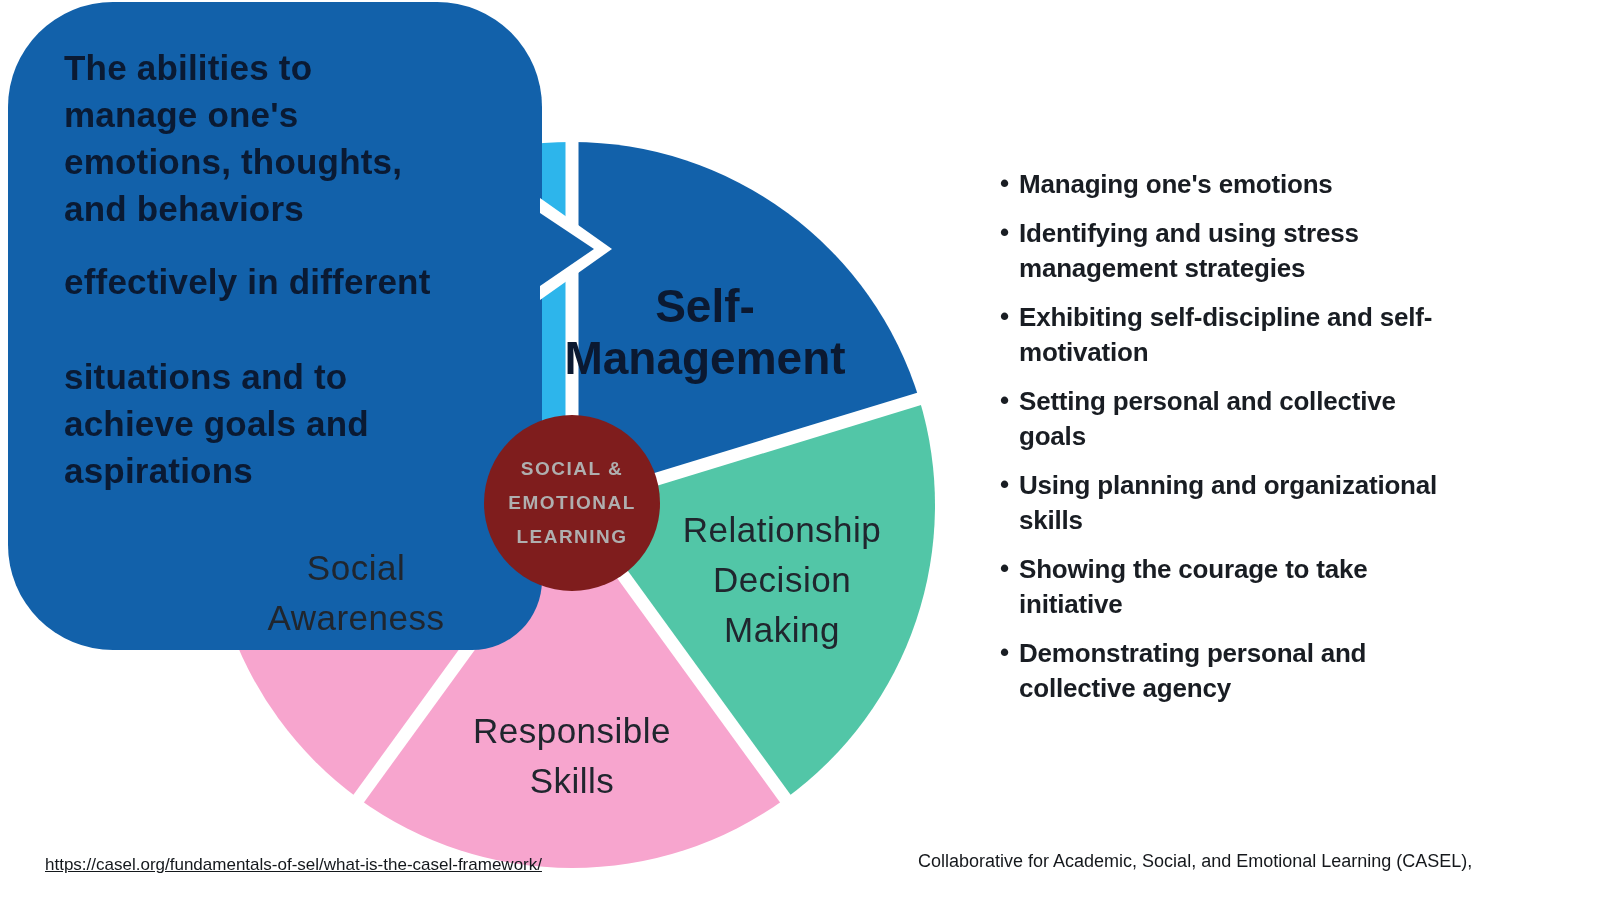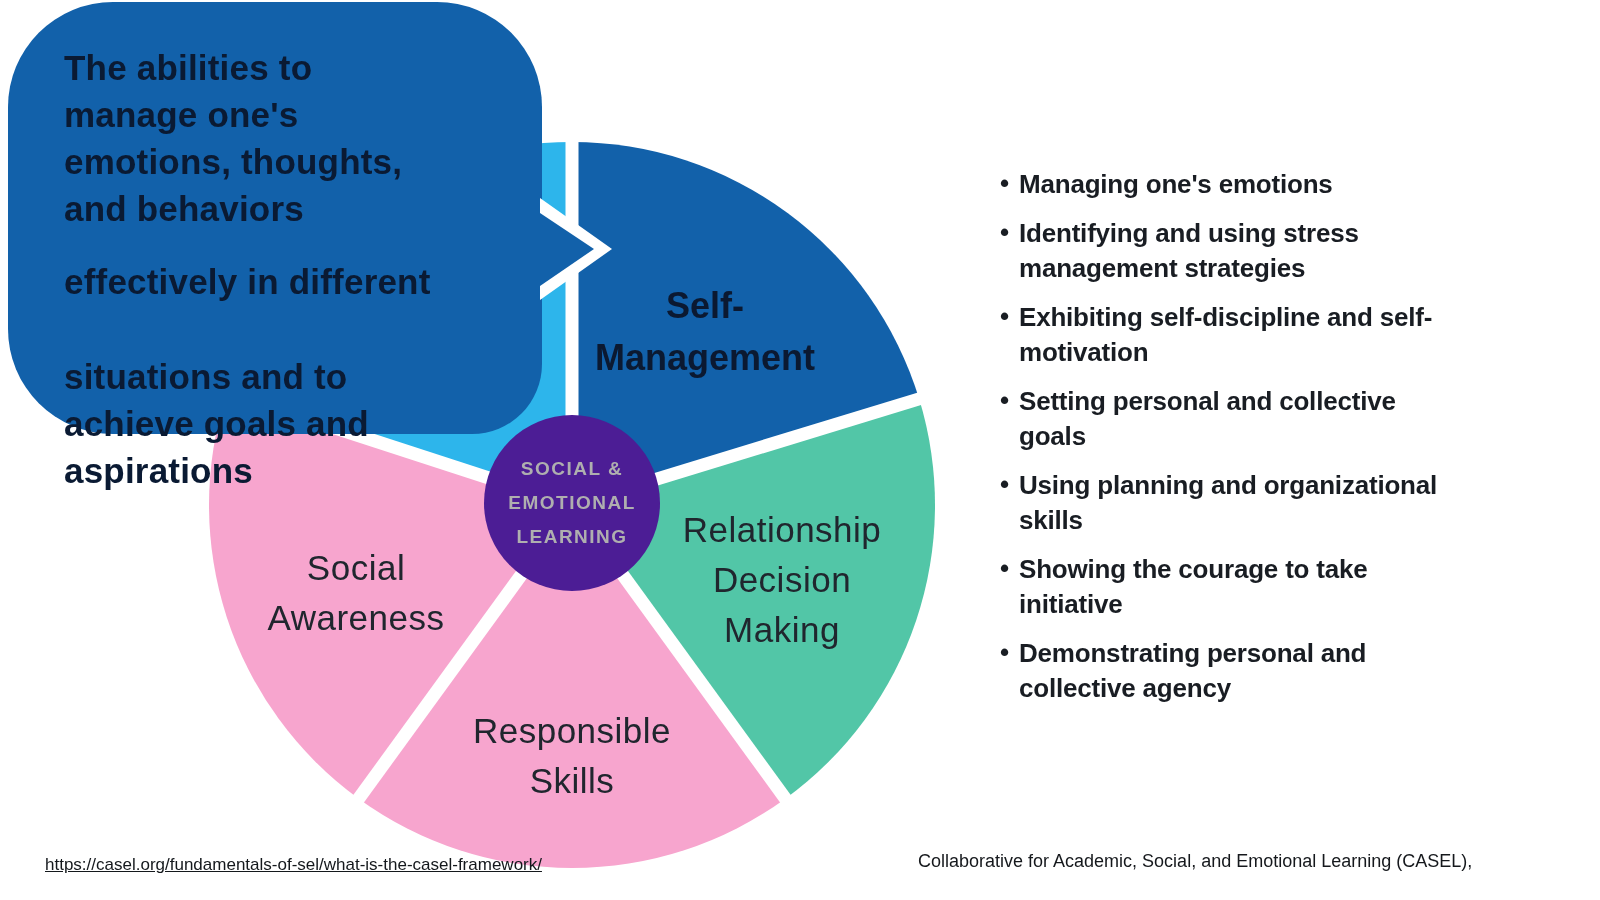--- a/index.html
+++ b/index.html
@@ -5,21 +5,21 @@
   html,body{margin:0;padding:0;}
   body{
     width:1600px;height:900px;position:relative;overflow:hidden;
     background:#ffffff;
     font-family:"Liberation Sans", sans-serif;
   }
   .wheel-svg{position:absolute;left:0;top:0;z-index:1;}
 
   
   .bubble{
-    position:absolute;left:8px;top:2px;width:534px;height:432px;
+    position:absolute;left:8px;top:2px;width:534px;height:648px;
     border-radius:105px 105px 70px 105px;z-index:2;
     background:#1261AA;
   }
   .bubble-text{padding:42px 0 0 56px;}
   .bubble-line{
     font-size:35px;font-weight:bold;line-height:47px;letter-spacing:0.2px;
     color:#0A1A33;white-space:nowrap;
   }
   .bubble-tail{position:absolute;left:540px;top:196px;z-index:2;}
 
@@ -30,21 +30,21 @@
     display:flex;flex-direction:column;align-items:center;justify-content:center;
   }
   .center-line{
     font-size:19px;font-weight:bold;letter-spacing:1.5px;line-height:34px;
     color:#AFAFAF;white-space:nowrap;
   }
 
   
   .wedge-label{position:absolute;width:400px;text-align:center;z-index:3;}
   .wedge-label.heavy .wedge-line{
-    font-size:36px;font-weight:bold;line-height:52px;color:#0B1931;white-space:nowrap;
+    font-size:46px;font-weight:bold;line-height:52px;color:#0B1931;white-space:nowrap;
   }
   .wedge-label.light .wedge-line{
     font-size:35px;font-weight:300;line-height:50px;color:#20262E;
     letter-spacing:0.5px;white-space:nowrap;
   }
   .label-self-management{left:505px;top:280px;}
   .label-responsible{left:582px;top:505px;}
   .label-social-awareness{left:156px;top:543px;}
   .label-relationship{left:372px;top:706px;}
 
@@ -114,21 +114,21 @@
     <div class="bubble-line" style="color: rgb(10, 26, 51); margin-top: 48px;">situations and to</div>
     <div class="bubble-line" style="color: rgb(10, 26, 51);">achieve goals and</div>
     <div class="bubble-line" style="color: rgb(10, 26, 51);">aspirations</div>
   </div>
 </div>
 <svg class="bubble-tail" width="80" height="112" viewBox="0 0 80 112">
   <polygon points="0,2 72,53 0,104" fill="#FFFFFF"></polygon>
   <polygon points="0,17 54,53 0,90" fill="#1261AA"></polygon>
 </svg>
 
-<div class="center-circle" style="background-color: #4c1d95;">
+<div class="center-circle" style="background-color: #7f1d1d;">
   <div class="center-line" style="color: rgb(175, 175, 175);">SOCIAL &amp;</div>
   <div class="center-line" style="color: rgb(175, 175, 175);">EMOTIONAL</div>
   <div class="center-line" style="color: rgb(175, 175, 175);">LEARNING</div>
 </div>
 
 <div class="bullets">
   <div class="bullet-item">
     <span class="bullet-dot">•</span>
     <div class="bullet-line">Managing one's emotions</div>
   </div>

